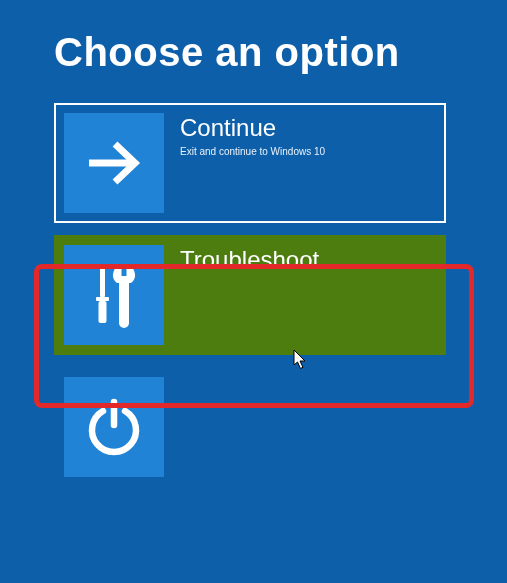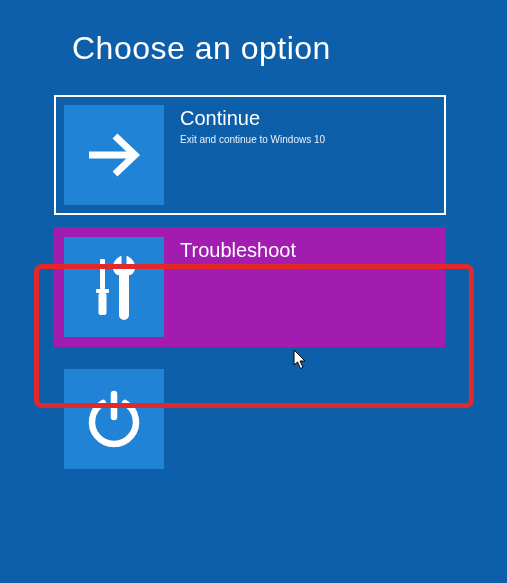--- a/index.html
+++ b/index.html
@@ -6,59 +6,59 @@
     body {
       width: 507px;
       height: 583px;
       background: #0d5fa9;
       font-family: "Segoe UI Light", "Segoe UI", sans-serif;
       color: #ffffff;
       overflow: hidden;
       position: relative;
     }
     .title {
-      font-size: 32px;
-      font-weight: 400;
-      margin: 30px 0 28px 72px;
+      font-size: 40px;
+      font-weight: 700;
+      margin: 30px 0 28px 54px;
       letter-spacing: 0.5px;
     }
     .tiles {
       padding-left: 54px;
     }
     .tile {
       display: flex;
       align-items: flex-start;
       width: 392px;
       padding: 10px 12px 10px 10px;
       margin-bottom: 12px;
       cursor: default;
       position: relative;
     }
     .tile.selected {
       outline: 2px solid #ffffff;
       outline-offset: -2px;
     }
     .tile.hovered {
-      background: #a21caf;
+      background: #4d7c0f;
     }
     .icon-box {
       width: 100px;
       height: 100px;
       background: #2083d6;
       flex-shrink: 0;
       display: flex;
       align-items: center;
       justify-content: center;
     }
     .tile-text {
       margin-left: 16px;
       padding-top: 2px;
     }
     .tile-title {
-      font-size: 20px;
+      font-size: 24px;
       font-weight: 300;
       line-height: 1.1;
       margin-bottom: 4px;
     }
     .tile-desc {
       font-size: 10px;
       font-weight: 400;
       line-height: 1.3;
       color: #e8f1fa;
     }

